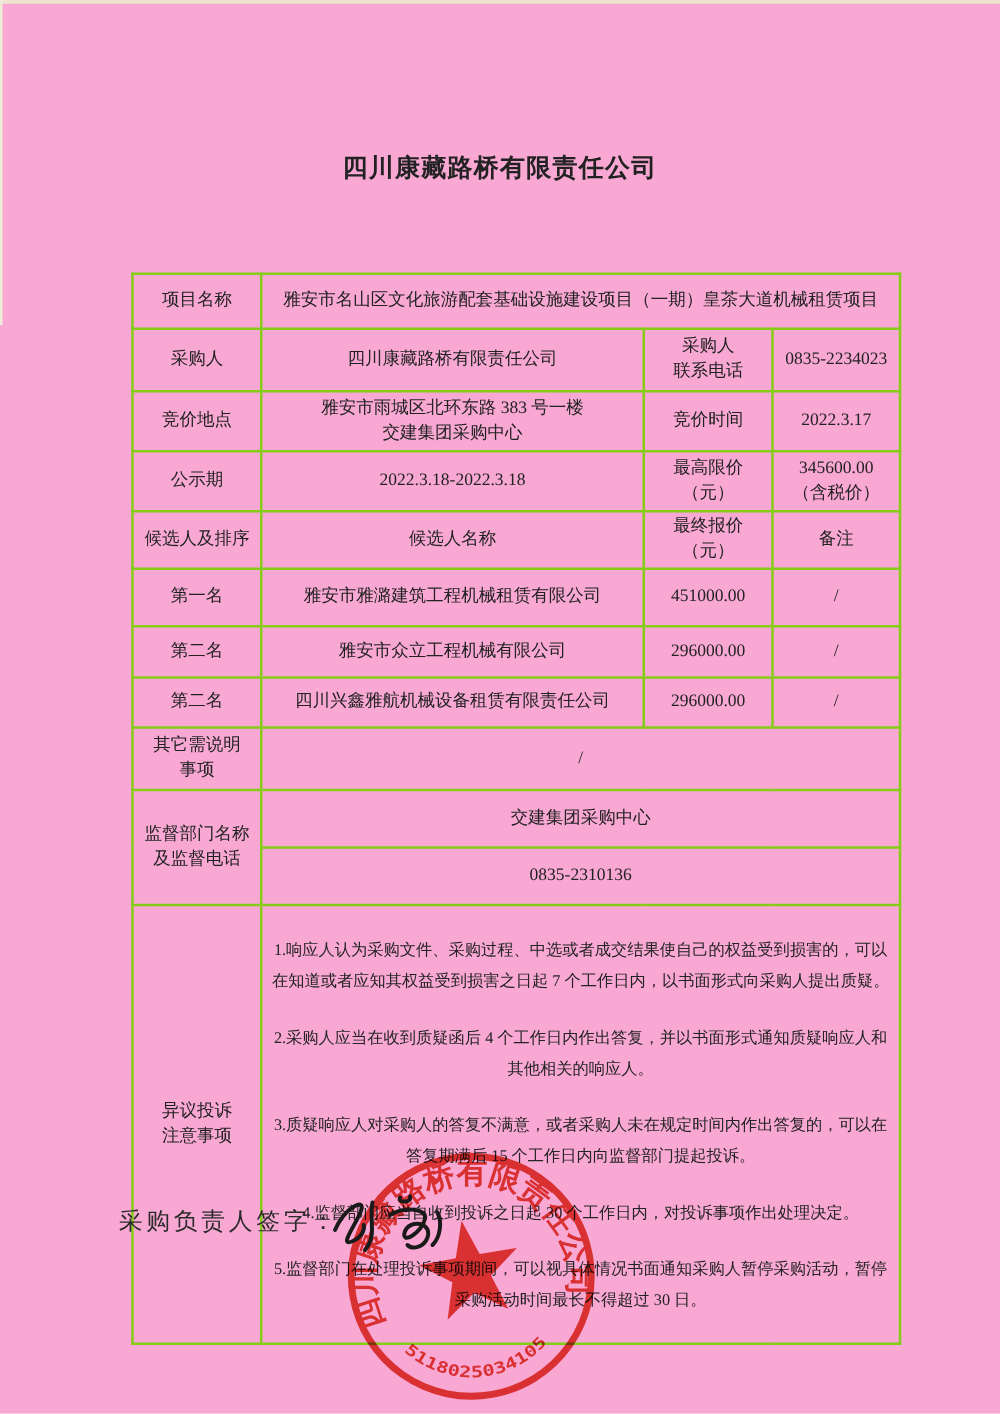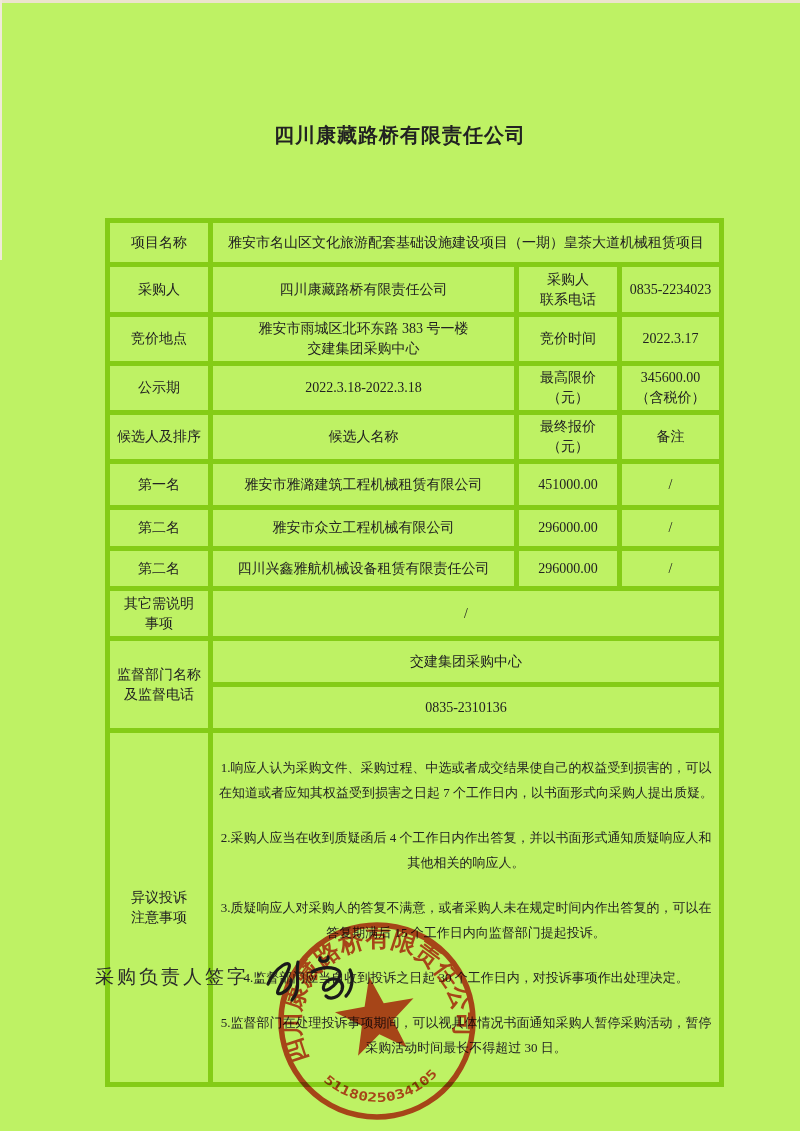--- a/index.html
+++ b/index.html
@@ -1,39 +1,39 @@
 <!DOCTYPE html>
 <html><head>
 <meta charset="utf-8">
 <style>
   html,body{margin:0;padding:0;}
   body{background:#ffffff;}
   .page{
     position:relative;
     width:800px;height:1131px;
-    background:#bef264;
+    background:#f9a8d4;
     font-family:"Liberation Serif","DejaVu Serif",serif;
     color:#1e1e1e;
     overflow:hidden;
   }
   .scan-edge-top{position:absolute;top:0;left:0;width:800px;height:3px;background:#ece4cd;}
   .scan-edge-left{position:absolute;top:0;left:0;width:2px;height:260px;background:#f0ead9;}
 
   .titles{
     position:absolute;top:118px;left:0;width:800px;
     text-align:center;font-weight:bold;font-size:20px;line-height:35px;
     letter-spacing:1px;color:#222;
   }
 
   table.main{
     position:absolute;left:105px;top:218px;width:614px;
     border-collapse:collapse;table-layout:fixed;
   }
   table.main td{
-    border:5px solid #84cc16;
+    border:2px solid #84cc16;
     text-align:center;vertical-align:middle;
     font-size:14px;line-height:20px;
     padding:2px 4px;
     white-space:pre-line;
     color:#222;
   }
   td.left{text-align:left;padding-left:10px;}
   td.objection-cell{
     text-align:left;vertical-align:middle;
     padding:14px 10px 14px 9px;

